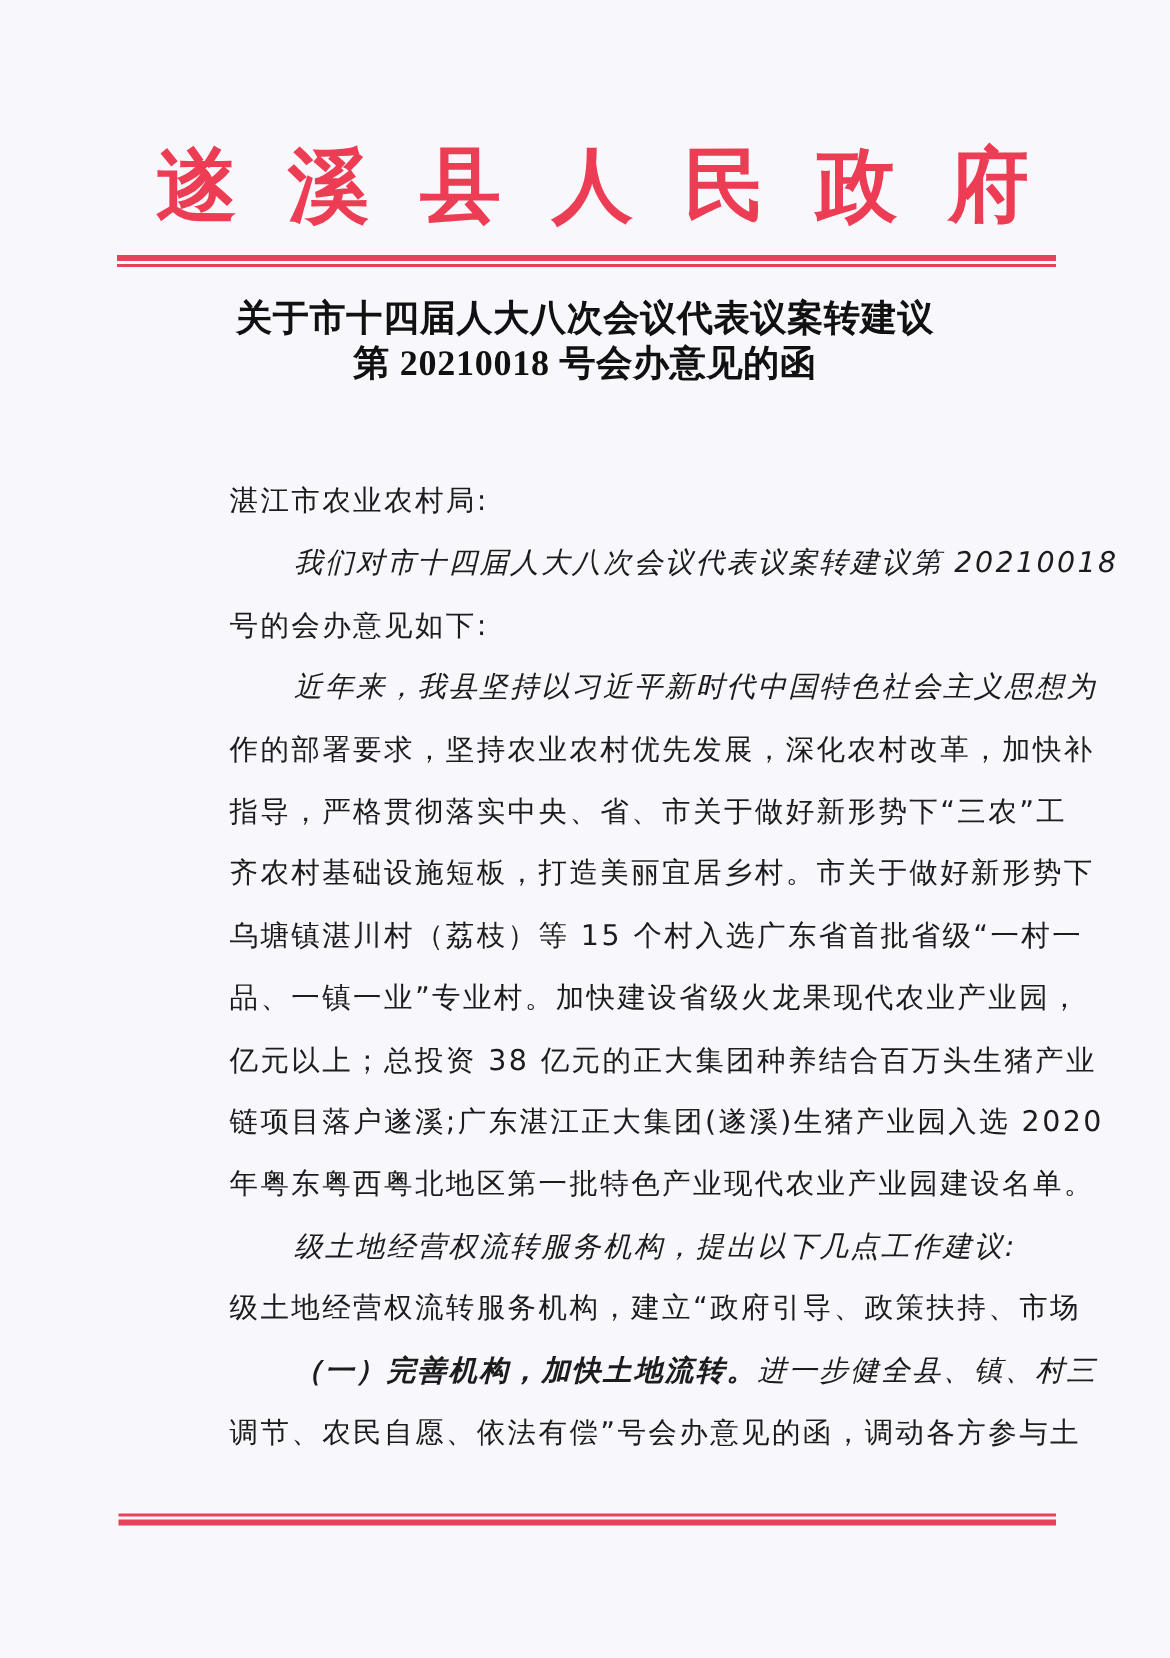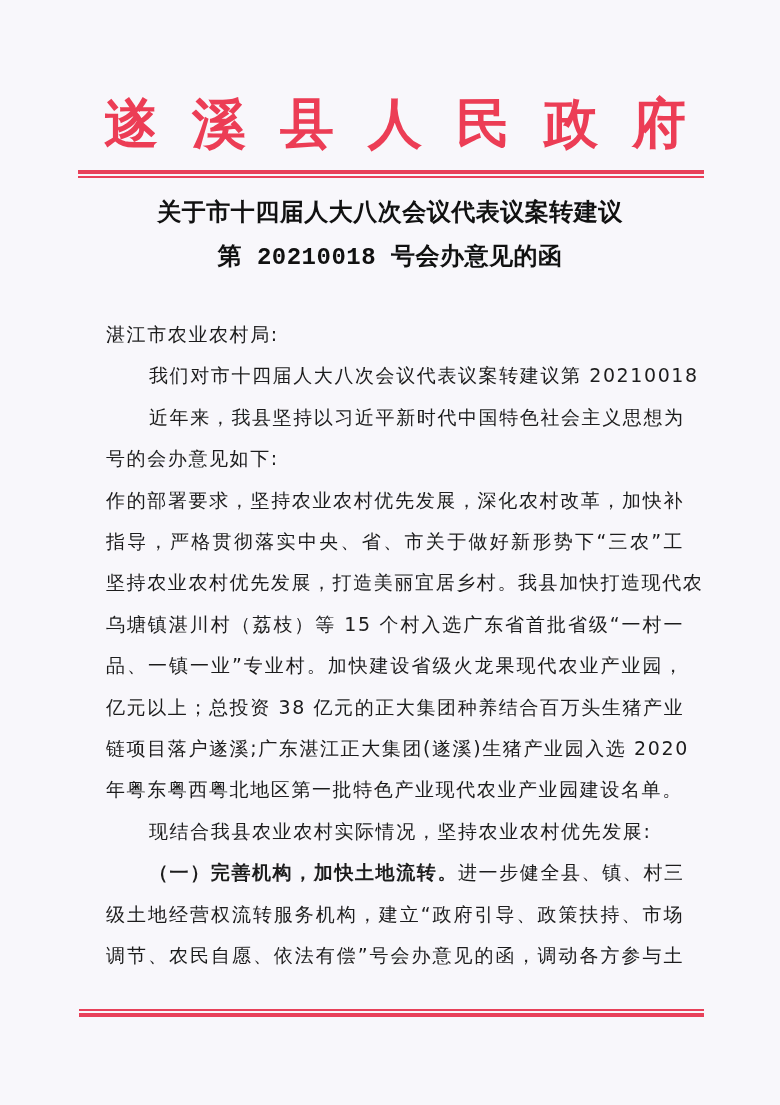--- a/index.html
+++ b/index.html
@@ -50,29 +50,29 @@
       position: absolute;
       left: 78px; top: 176px;
       width: 626px; height: 1.5px;
       background: #e8415a;
     }
     .title {
       position: absolute;
       left: 80px;
       width: 620px;
       text-align: center;
-      font-family: Liberation Mono, monospace;
+      font-family: Liberation Serif, serif;
       font-weight: bold;
       font-size: 24px;
       color: #111;
       letter-spacing: 0.5px;
       white-space: nowrap;
     }
     .title.l1 { top: 196px; }
-    .title.l2 { top: 240px; }
+    .title.l2 { top: 226px; }
     .body {
       position: absolute;
       left: 106px;
       top: 314px;
       width: 578px;
       font-family: "DejaVu Sans", "Liberation Sans", sans-serif;
       font-size: 19px;
       line-height: 41.4px;
       color: #1c1c1c;
       text-align: justify;
@@ -80,26 +80,28 @@
     }
     .body .bold {
       font-weight: bold;
       font-family: "DejaVu Serif", "Liberation Serif", serif;
     }
     .line {
       display: block;
       white-space: nowrap;
       text-align-last: justify;
       text-align: justify;
+      margin-left: 47px;
     }
     .line.last {
       text-align-last: left;
     }
     .line.ind {
       padding-left: 43px;
+      font-style: italic;
     }
     .rule-bot-thin {
       position: absolute;
       left: 79px; top: 1009px;
       width: 625px; height: 1.5px;
       background: #e8415a;
     }
     .rule-bot-thick {
       position: absolute;
       left: 79px; top: 1013px;
@@ -125,32 +127,32 @@
   <div class="rule-top-thick"></div>
   <div class="rule-top-thin"></div>
 
   <div class="title l1">关于市十四届人大八次会议代表议案转建议</div>
   <div class="title l2">第 20210018 号会办意见的函</div>
 
   <div class="body">
     <span class="line last">湛江市农业农村局:</span>
 
     <span class="line ind">我们对市十四届人大八次会议代表议案转建议第 20210018</span>
+    <span class="line last">号的会办意见如下:</span>
     <span class="line ind">近年来，我县坚持以习近平新时代中国特色社会主义思想为</span>
-    <span class="line last">号的会办意见如下:</span>
     <span class="line">作的部署要求，坚持农业农村优先发展，深化农村改革，加快补</span>
     <span class="line">指导，严格贯彻落实中央、省、市关于做好新形势下“三农”工</span>
-    <span class="line">坚持农业农村优先发展，打造美丽宜居乡村。我县加快打造现代农</span>
+    <span class="line">齐农村基础设施短板，打造美丽宜居乡村。市关于做好新形势下</span>
     <span class="line">乌塘镇湛川村（荔枝）等 15 个村入选广东省首批省级“一村一</span>
     <span class="line">品、一镇一业”专业村。加快建设省级火龙果现代农业产业园，</span>
     <span class="line">亿元以上；总投资 38 亿元的正大集团种养结合百万头生猪产业</span>
     <span class="line">链项目落户遂溪;广东湛江正大集团(遂溪)生猪产业园入选 2020</span>
     <span class="line last">年粤东粤西粤北地区第一批特色产业现代农业产业园建设名单。</span>
-    <span class="line ind last">现结合我县农业农村实际情况，坚持农业农村优先发展:</span>
+    <span class="line ind last">级土地经营权流转服务机构，提出以下几点工作建议:</span>
 
+    <span class="line">级土地经营权流转服务机构，建立“政府引导、政策扶持、市场</span>
     <span class="line ind"><span class="bold">（一）完善机构，加快土地流转。</span><span>进一步健全县、镇、村三</span></span>
-    <span class="line">级土地经营权流转服务机构，建立“政府引导、政策扶持、市场</span>
     <span class="line">调节、农民自愿、依法有偿”号会办意见的函，调动各方参与土</span>
   </div>
 
   <div class="rule-bot-thin"></div>
   <div class="rule-bot-thick"></div>
 </div>
 
 </body></html>

